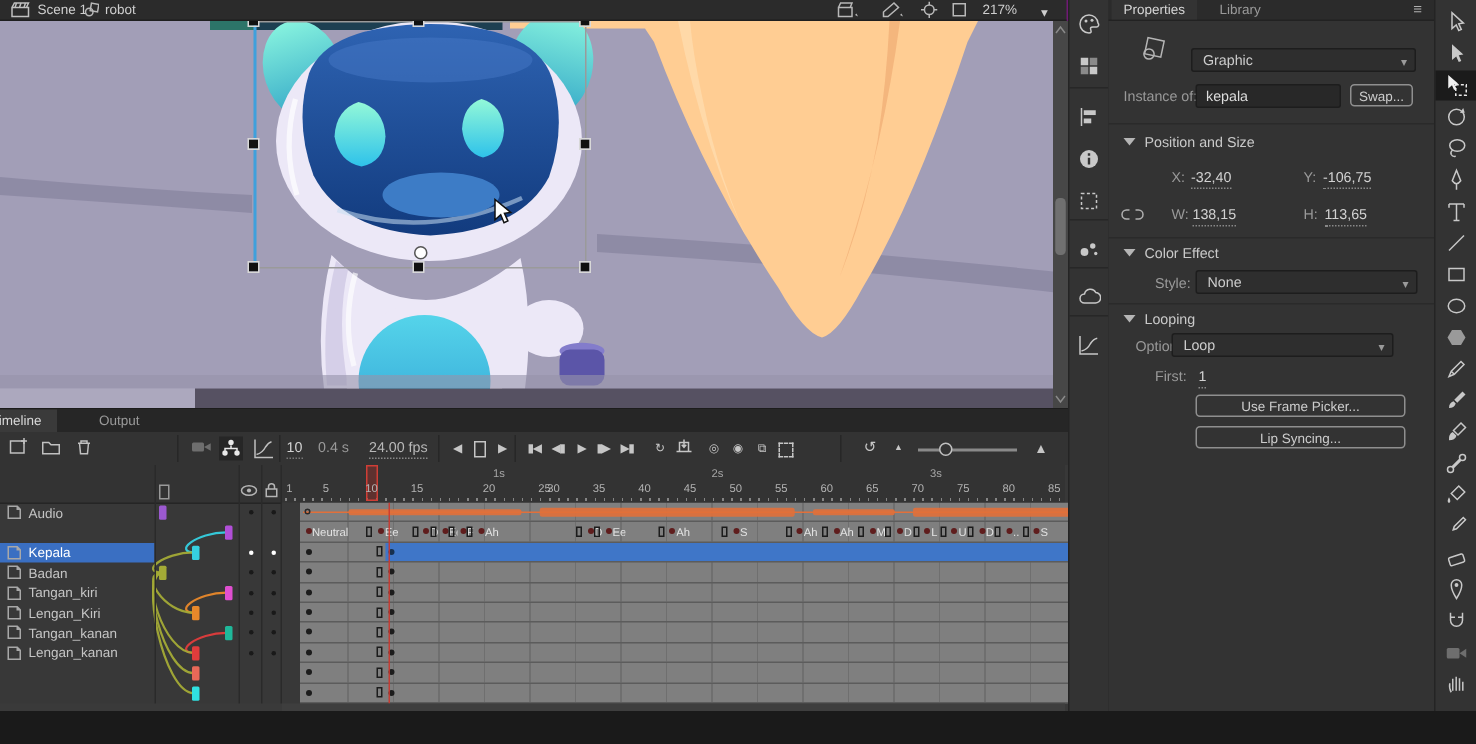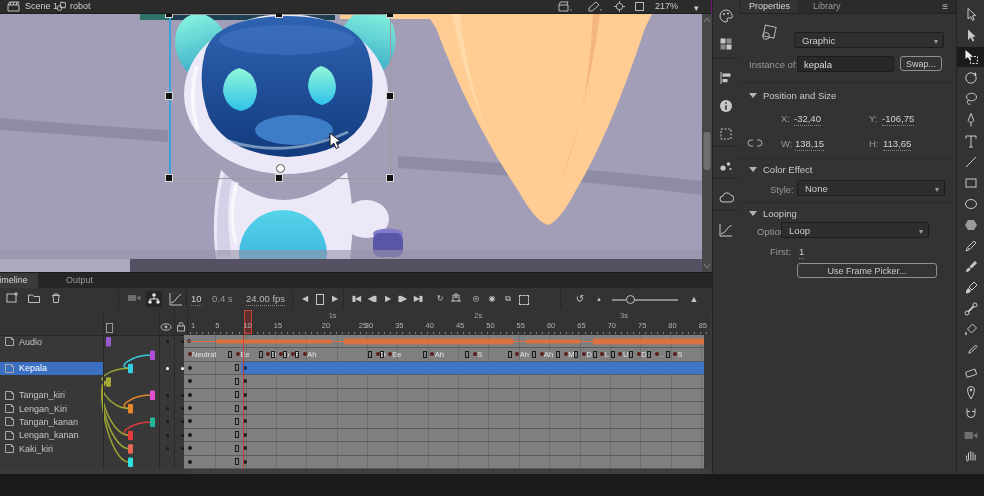--- a/index.html
+++ b/index.html
@@ -31,21 +31,21 @@
   .lbg.sel{background:#3a6fc2;}
   .lname{font-size:9px;color:#c4c4c4;white-space:nowrap;}
   .lbg.sel .lname{color:#fff;}
   .cdot{position:absolute;top:5px;width:3px;height:3px;border-radius:50%;background:#191919;}
   .cdot.wdot{background:#fff;}
   #ruler{position:absolute;left:188px;top:0;width:522px;height:25px;background:#333;overflow:hidden;}
   .rnum{position:absolute;top:11px;width:20px;text-align:center;font-size:7.5px;color:#b2b2b2;}
   .rsec{position:absolute;top:1px;width:20px;text-align:center;font-size:7.5px;color:#a6a6a6;}
   #rticks{position:absolute;left:2px;bottom:1px;width:518px;height:2px;background-image:repeating-linear-gradient(90deg,#858585 0 1px,transparent 1px 6.07px);}
   #phMarker{position:absolute;top:0;height:24px;background:rgba(195,48,40,.3);border:1px solid #cf3e36;box-sizing:border-box;}
-  #frameRows{position:absolute;left:184px;top:25px;width:522px;height:134px;overflow:hidden;text-align:center;}
+  #frameRows{position:absolute;left:200px;top:25px;width:522px;height:134px;overflow:hidden;text-align:center;}
   .frow{position:absolute;left:0;width:520px;height:13.4px;background-color:#7f7f7f;background-image:repeating-linear-gradient(90deg,transparent 0 29.35px,rgba(0,0,0,.13) 29.35px 30.35px);background-position:2px 0;border-bottom:1px solid #5c5c5c;box-sizing:border-box;overflow:hidden;}
   .fsel{position:absolute;top:0;height:13px;background:#3f76c8;}
   .kdot{position:absolute;top:4px;width:4px;height:4px;border-radius:50%;background:#1c1c1c;}
   .krect{position:absolute;top:2.5px;width:4px;height:7px;border:1px solid #1c1c1c;box-sizing:border-box;}
   .phdot{background:#5f1d1d;}
   .ph{position:absolute;top:2px;font-size:7.5px;color:#e4e4e4;white-space:nowrap;overflow:hidden;}
   #phLine{position:absolute;top:0;width:1.3px;height:134px;background:rgba(205,55,45,.9);z-index:5;}
   #framesEmpty{position:absolute;left:188px;top:159px;width:522px;height:28px;background:#3e3e3e;}
   #layersEmpty{position:absolute;left:0;top:159px;width:188px;height:28px;background:#3a3a3a;}
   
@@ -272,20 +272,30 @@
           <div class="lrow" style="top: 26.8px;">
             <div class="lbg sel">
               <svg width="11" height="11" viewBox="0 0 11 11">
                 <path d="M1.5 1.5 h6 l2 2 v6 h-8 Z M7.5 1.5 v2 h2" fill="none" stroke="#a8a8a8"></path>
               </svg>
               <span class="lname">Kepala</span>
             </div>
             <span class="cdot wdot" style="left: 166px;"></span>
             <span class="cdot wdot" style="left: 181px;"></span>
           </div>
+          <div class="lrow" style="top: 40.2px;">
+            <div class="lbg">
+              <svg width="11" height="11" viewBox="0 0 11 11">
+                <path d="M1.5 1.5 h6 l2 2 v6 h-8 Z M7.5 1.5 v2 h2" fill="none" stroke="#a8a8a8"></path>
+              </svg>
+              <span class="lname">Badan</span>
+            </div>
+            <span class="cdot" style="left: 166px;"></span>
+            <span class="cdot" style="left: 181px;"></span>
+          </div>
           <div class="lrow" style="top: 53.6px;">
             <div class="lbg">
               <svg width="11" height="11" viewBox="0 0 11 11">
                 <path d="M1.5 1.5 h6 l2 2 v6 h-8 Z M7.5 1.5 v2 h2" fill="none" stroke="#a8a8a8"></path>
               </svg>
               <span class="lname">Tangan_kiri</span>
             </div>
             <span class="cdot" style="left: 166px;"></span>
             <span class="cdot" style="left: 181px;"></span>
           </div>
@@ -308,30 +318,20 @@
             </div>
             <span class="cdot" style="left: 166px;"></span>
             <span class="cdot" style="left: 181px;"></span>
           </div>
           <div class="lrow" style="top: 93.8px;">
             <div class="lbg">
               <svg width="11" height="11" viewBox="0 0 11 11">
                 <path d="M1.5 1.5 h6 l2 2 v6 h-8 Z M7.5 1.5 v2 h2" fill="none" stroke="#a8a8a8"></path>
               </svg>
               <span class="lname">Lengan_kanan</span>
-            </div>
-            <span class="cdot" style="left: 166px;"></span>
-            <span class="cdot" style="left: 181px;"></span>
-          </div>
-          <div class="lrow" style="top: 107.2px;">
-            <div class="lbg">
-              <svg width="11" height="11" viewBox="0 0 11 11">
-                <path d="M1.5 1.5 h6 l2 2 v6 h-8 Z M7.5 1.5 v2 h2" fill="none" stroke="#a8a8a8"></path>
-              </svg>
-              <span class="lname">Kaki_kiri</span>
             </div>
             <span class="cdot" style="left: 166px;"></span>
             <span class="cdot" style="left: 181px;"></span>
           </div>
         </div>
       <svg id="parentSvg" style="position:absolute;left:0;top:25px;pointer-events:none" width="188" height="136">
           <path d="M 151 19.9 C 131 19.9, 114.5 33.3, 130.5 33.3" fill="none" stroke="#35d0e0" stroke-width="1.5" opacity="0.95"></path>
           <path d="M 129 33.3 C 109 33.3, 92.5 46.7, 108.5 46.7" fill="none" stroke="#a3aa36" stroke-width="1.5" opacity="0.95"></path>
           <path d="M 151 60.1 C 131 60.1, 114.5 73.5, 130.5 73.5" fill="none" stroke="#e8882a" stroke-width="1.5" opacity="0.95"></path>
           <path d="M 129 73.5 C 109 73.5, 92.5 46.7, 108.5 46.7" fill="none" stroke="#a3aa36" stroke-width="1.5" opacity="0.95"></path>
@@ -567,20 +567,21 @@
     <div class="sect" style="left:10px;top:164px"><span class="tri"></span><span>Color Effect</span></div>
     <span class="plabel" style="left:31px;top:184px">Style:</span>
     <div class="dd" style="left:58px;top:180px;width:148px"><span>None</span><span class="chevd">▾</span></div>
     <div class="pdiv" style="top:202px"></div>
     <div class="sect" style="left:10px;top:208px"><span class="tri"></span><span>Looping</span></div>
     <span class="plabel" style="left:18px;top:226px">Options:</span>
     <div class="dd" style="left:42px;top:222px;width:148px"><span>Loop</span><span class="chevd">▾</span></div>
     <span class="plabel" style="left:31px;top:246px">First:</span>
     <span class="hot" style="left:60px;top:246px">1</span>
     <div class="pbtn" style="left:58px;top:263px;width:140px">Use Frame Picker...</div>
+    <div class="pbtn" style="left:58px;top:284px;width:140px">Lip Syncing...</div>
   </div>
 
   <div id="toolsbar">
       <div class="tool" style="top: 5px;">
         <svg width="16" height="16" viewBox="0 0 16 16">
           <path d="M5 1.5 L5 12 L7.8 9.6 L9.5 13.4 L11.2 12.6 L9.5 8.9 L12.6 8.4 Z" fill="none" stroke="#c8c8c8"></path>
         </svg>
       </div>
       <div class="tool" style="top: 26px;">
         <svg width="16" height="16" viewBox="0 0 16 16">

